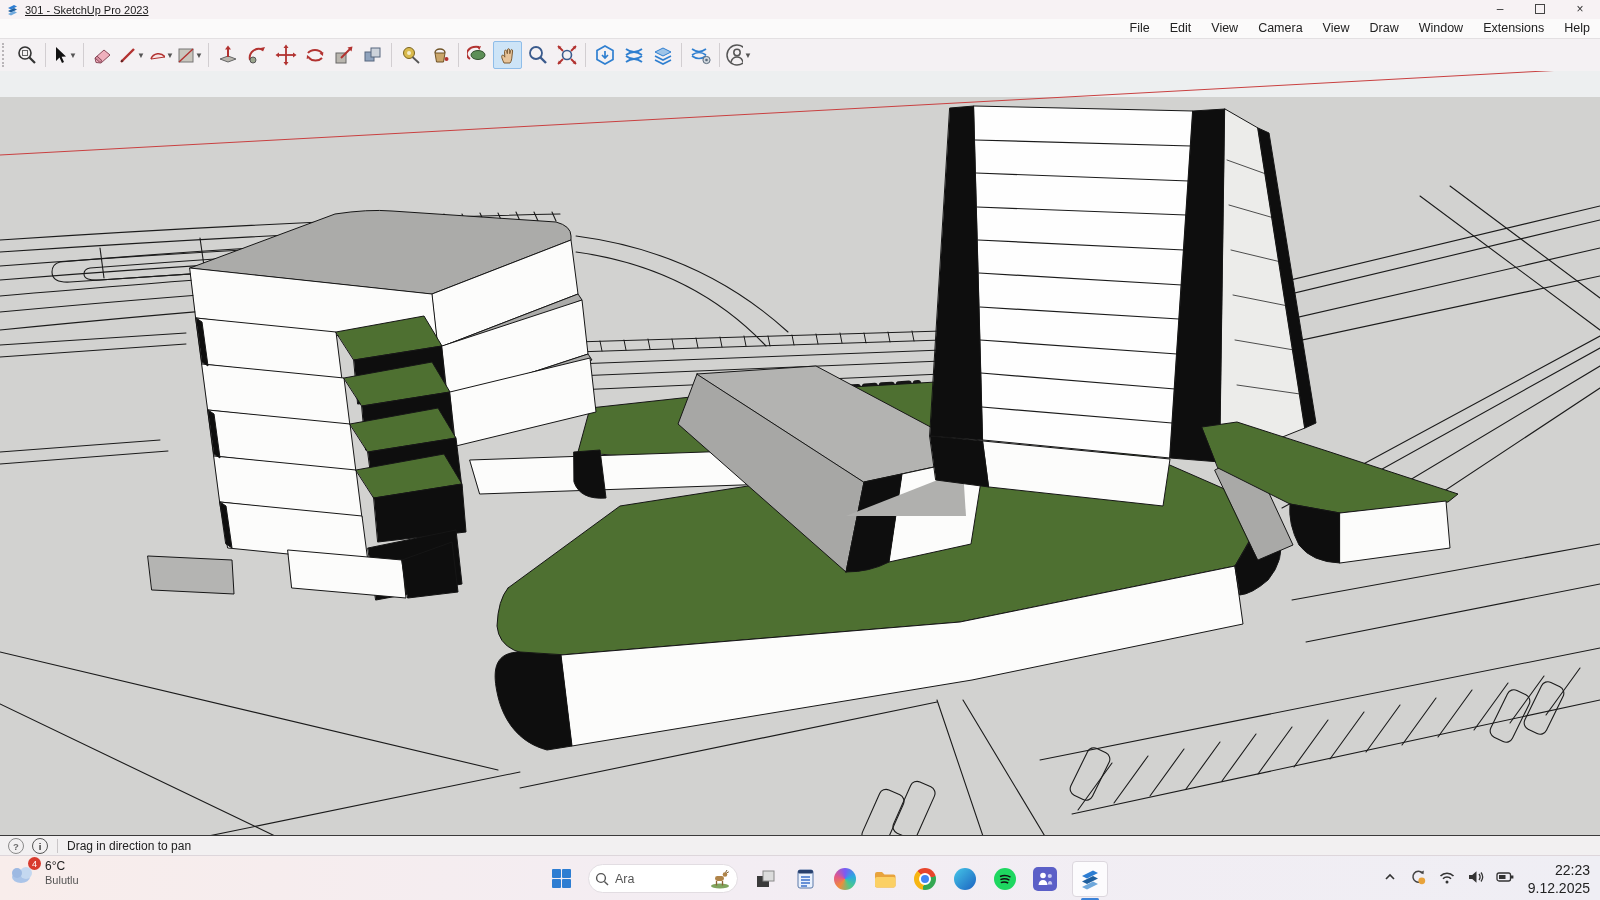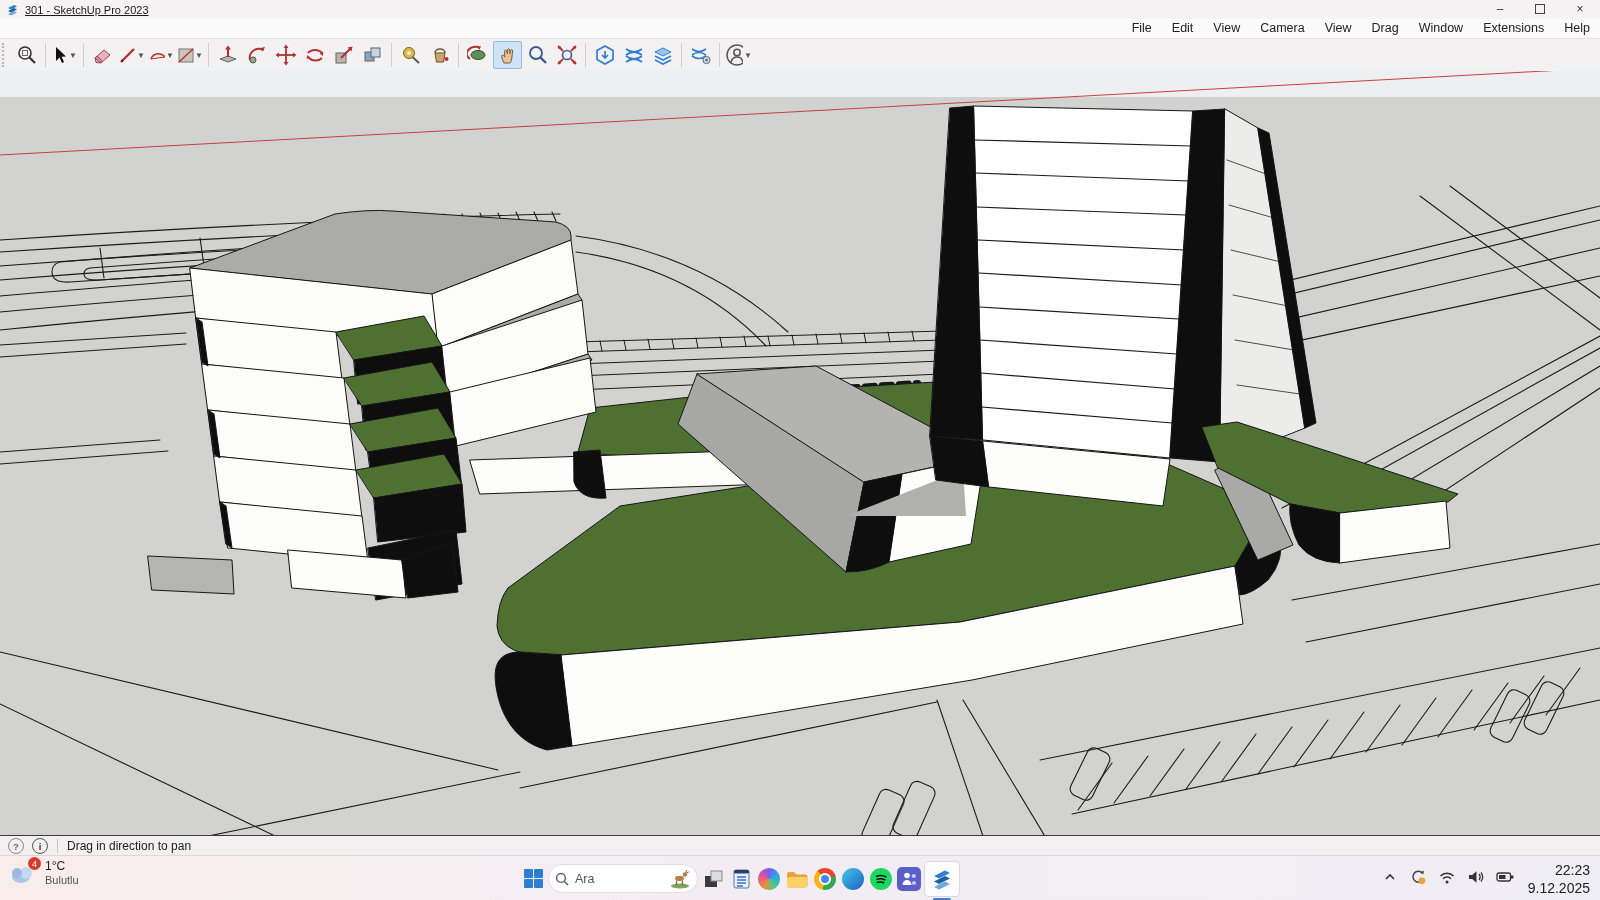--- a/index.html
+++ b/index.html
@@ -31,21 +31,21 @@
     font-size:9.5px;display:flex;align-items:center;justify-content:center;margin-left:8px;font-weight:bold;}
   .sb-div{width:1px;height:14px;background:#c9c6c8;margin:0 9px;}
   .taskbar{position:absolute;left:0;top:855px;width:1600px;height:45px;
     background:linear-gradient(90deg,#f8edeb,#f3edf3 45%,#efeef4);border-top:1px solid #ddd6db;}
   .weather{position:absolute;left:8px;top:4px;display:flex;align-items:center;}
   .weather-txt{margin-left:5px;line-height:1.15;}
   .weather-temp{font-size:12px;color:#222;}
   .weather-cond{font-size:11px;color:#555;}
   .wbadge{position:absolute;left:20px;top:-3px;width:13px;height:13px;border-radius:50%;background:#d83b2e;
     color:#fff;font-size:9px;display:flex;align-items:center;justify-content:center;}
-  .tb-center{position:absolute;left:520px;top:0;height:45px;display:flex;align-items:center;gap:2px;justify-content:space-between;}
+  .tb-center{position:absolute;left:548px;top:0;height:45px;display:flex;align-items:center;gap:14px;justify-content:space-between;}
   .tk-icon{width:26px;height:26px;display:flex;align-items:center;justify-content:center;}
   .pill{width:150px;height:29px;background:#fff;border:1px solid #e2dde2;border-radius:15px;
     display:flex;align-items:center;padding:0 6px;box-sizing:border-box;}
   .pill span{font-size:12.5px;color:#555;margin-left:6px;flex:1;}
   .appbox{width:34px;height:34px;background:#fcfbfd;border:1px solid #dcd7de;border-radius:4px;
     display:flex;align-items:center;justify-content:center;position:relative;}
   .appbox .under{position:absolute;bottom:-5px;left:8px;width:18px;height:3px;border-radius:2px;background:#3b82d8;}
   .circle-ic{width:22px;height:22px;border-radius:50%;}
   .chrome-ic{background:conic-gradient(from -45deg,#e8452c 0 33%,#34a853 0 66%,#f7b512 0 100%);position:relative;}
   .chrome-ic::after{content:"";position:absolute;left:5px;top:5px;width:12px;height:12px;border-radius:50%;
@@ -75,21 +75,21 @@
     <span class="win-btn">×</span>
   </div>
 </div>
 
 <div class="menubar">
   <span class="menu-item">File</span>
   <span class="menu-item">Edit</span>
   <span class="menu-item">View</span>
   <span class="menu-item">Camera</span>
   <span class="menu-item">View</span>
-  <span class="menu-item">Drag</span>
+  <span class="menu-item">Draw</span>
   <span class="menu-item">Window</span>
   <span class="menu-item">Extensions</span>
   <span class="menu-item">Help</span>
 </div>
 
 <div class="toolbar">
   <div class="grip"></div>
   <div class="tb">
     <svg width="22" height="22">
         <circle cx="9" cy="9" r="6" fill="none" stroke="#333" stroke-width="1.6"></circle>
@@ -434,21 +434,21 @@
   <div class="weather">
     <span style="position:relative;display:flex;">
       <svg width="32" height="26">
           <ellipse cx="13" cy="17" rx="9" ry="6" fill="#aac4e8"></ellipse>
           <circle cx="18" cy="13" r="6" fill="#c4d8f0"></circle>
           <circle cx="9" cy="13" r="5" fill="#9db9e2"></circle>
         </svg>
       <span class="wbadge">4</span>
     </span>
     <span class="weather-txt">
-      <div class="weather-temp">1°C</div>
+      <div class="weather-temp">6°C</div>
       <div class="weather-cond">Bulutlu</div>
     </span>
   </div>
 
   <div class="tb-center">
     <span class="tk-icon">
       <svg width="21" height="21">
           <rect x="1" y="1" width="9" height="9" rx="1" fill="#2d7dd2"></rect>
           <rect x="11" y="1" width="9" height="9" rx="1" fill="#2d7dd2"></rect>
           <rect x="1" y="11" width="9" height="9" rx="1" fill="#2d7dd2"></rect>

